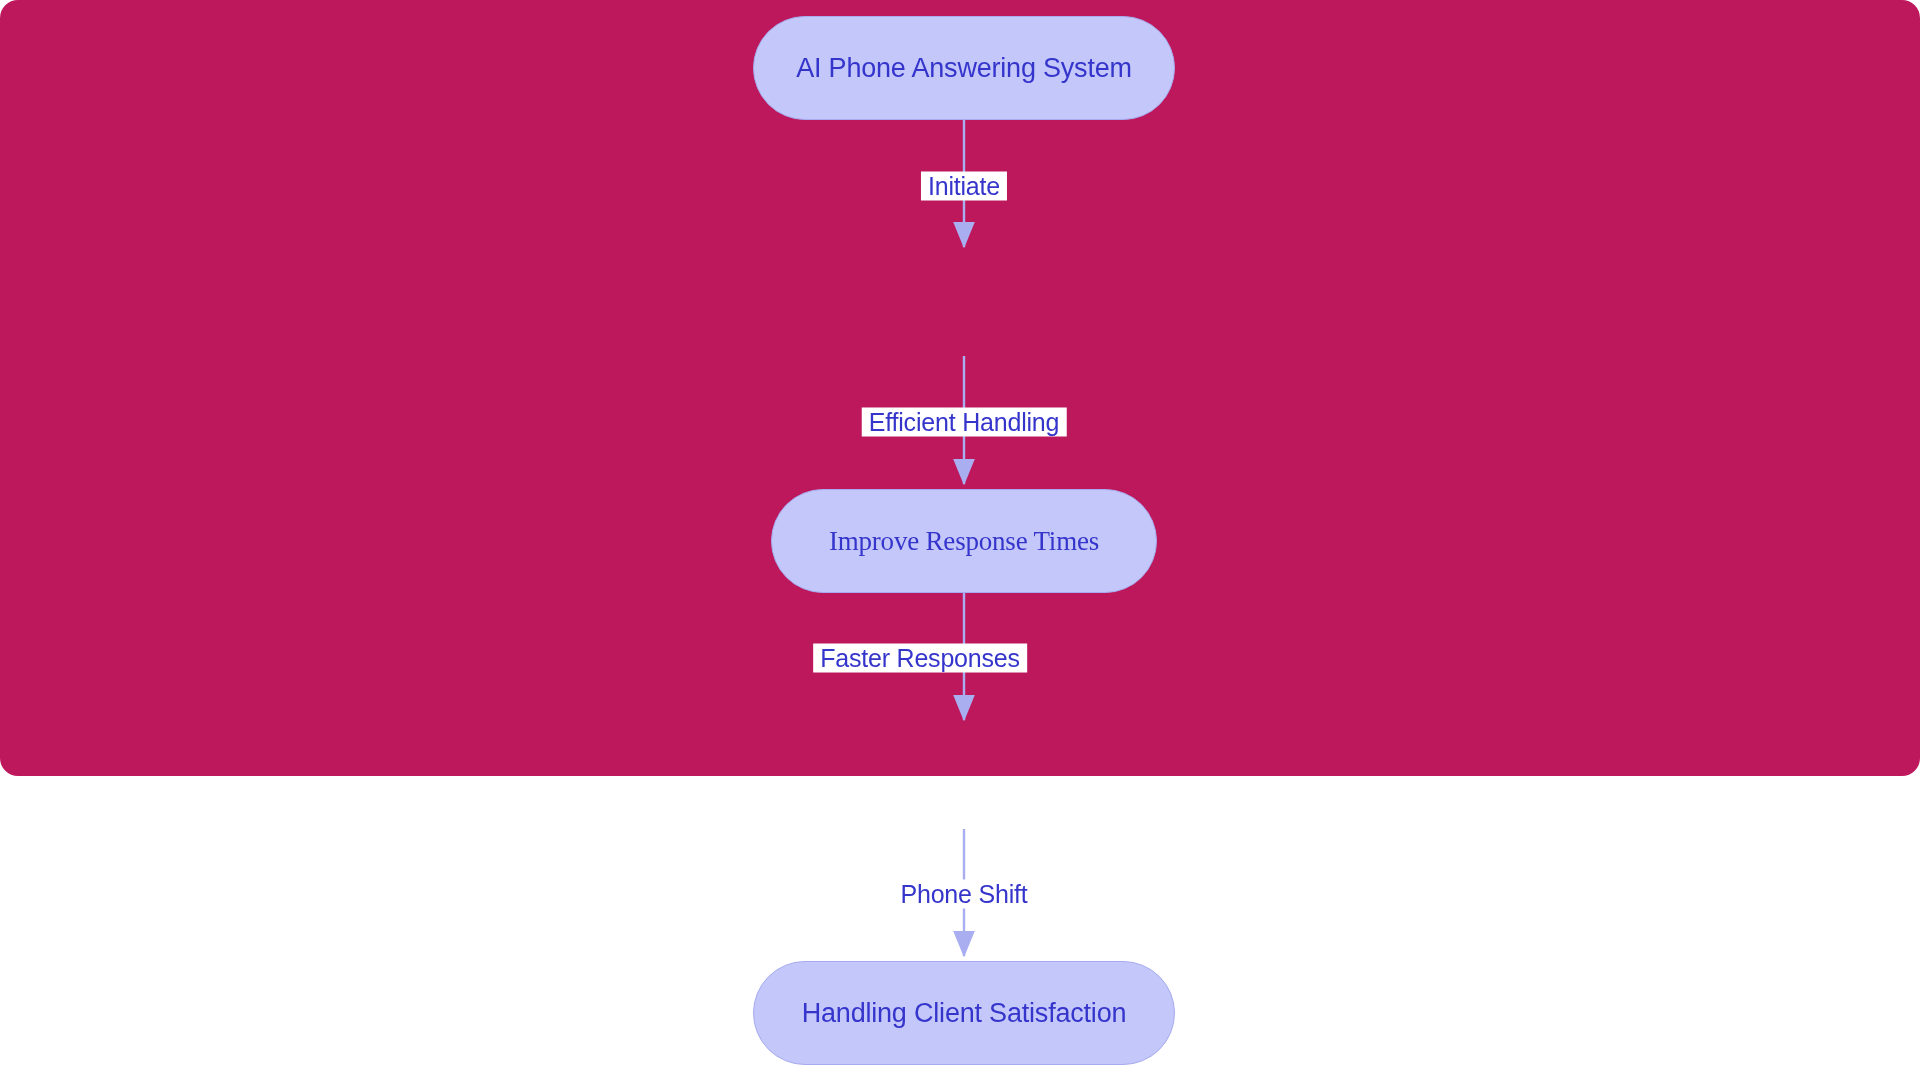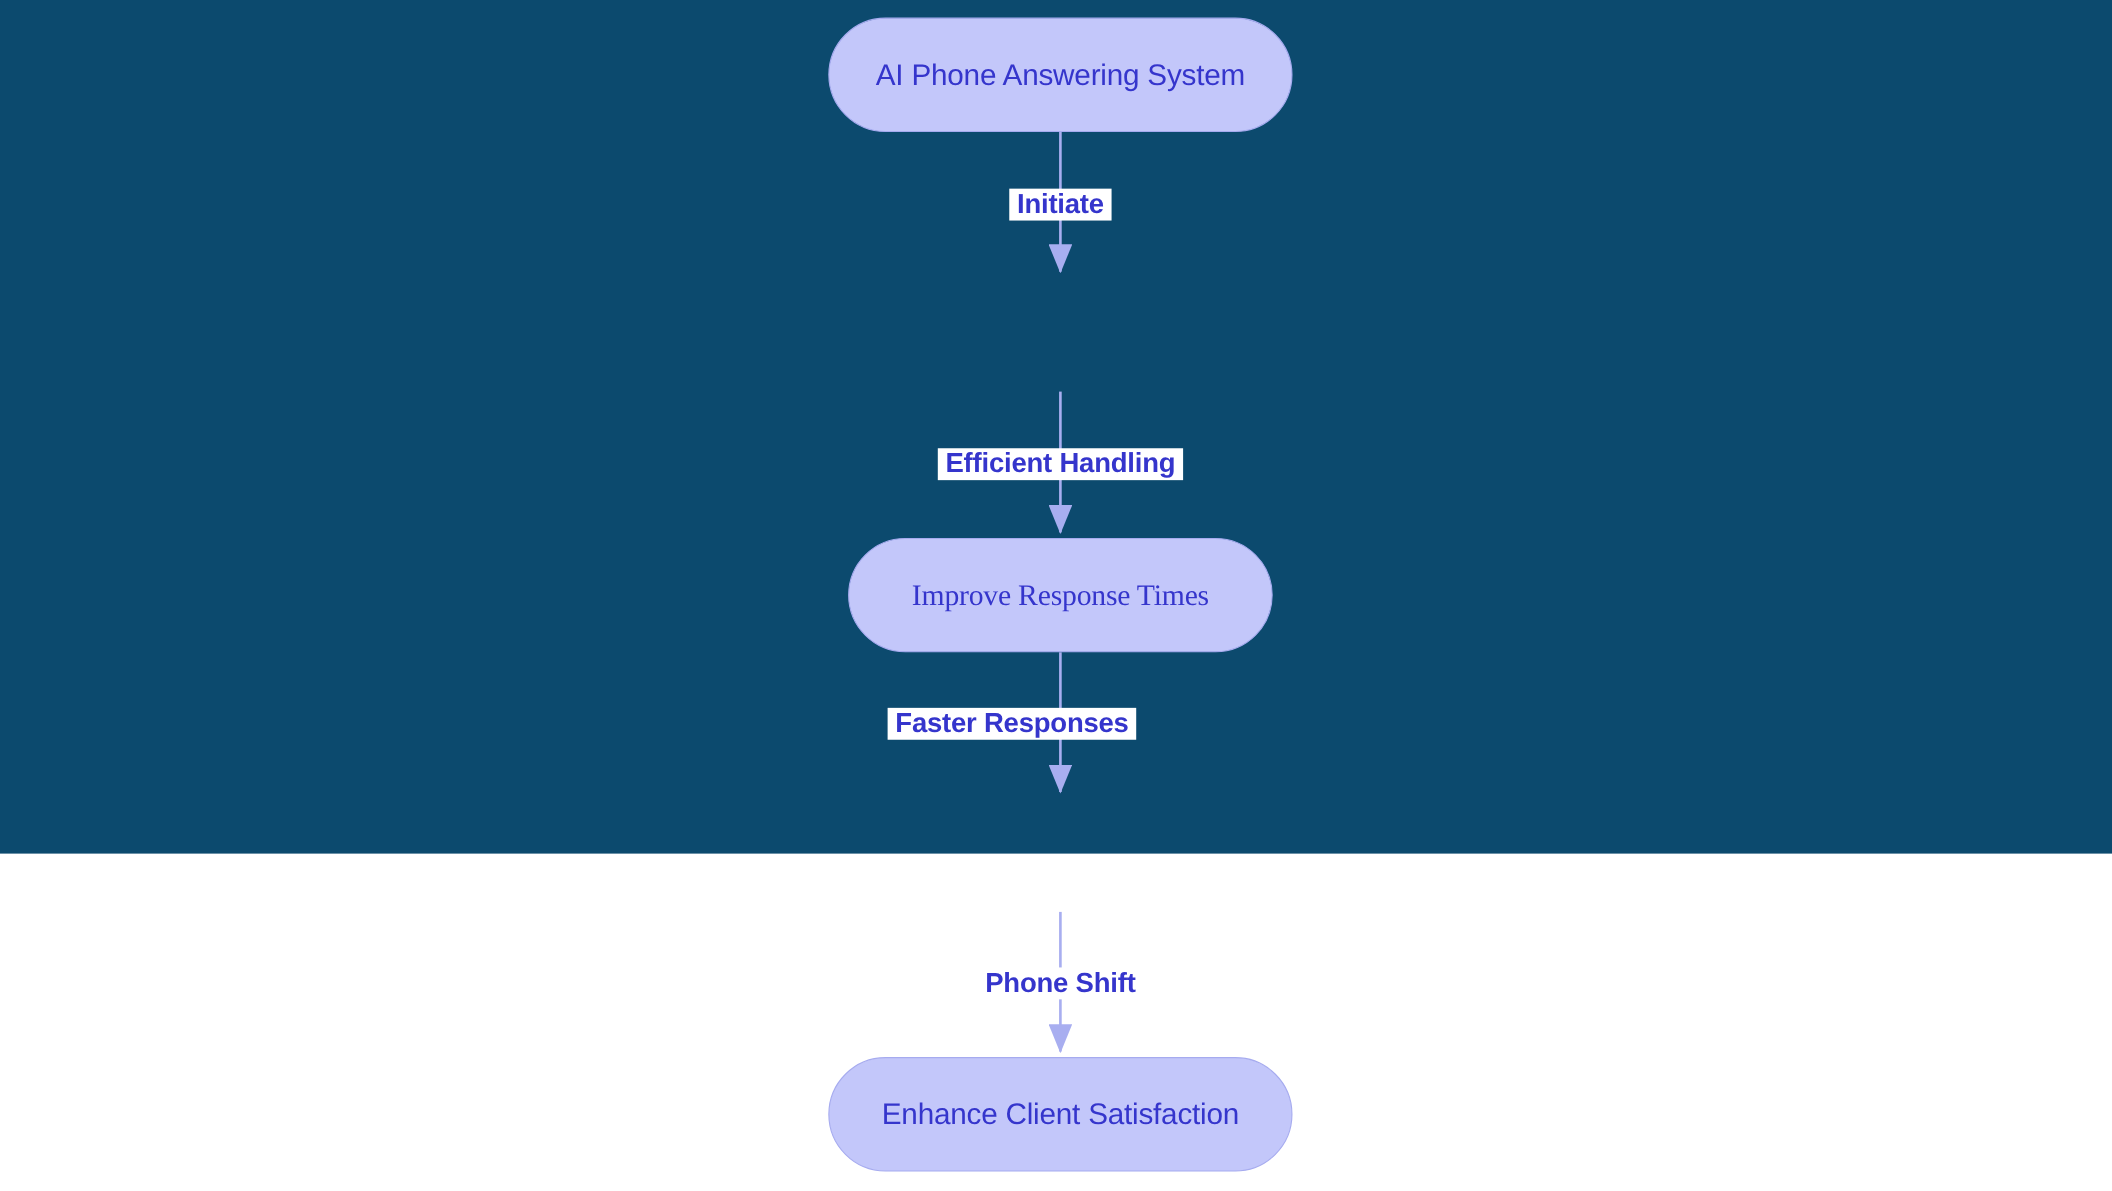--- a/index.html
+++ b/index.html
@@ -12,21 +12,22 @@
     width: 1920px;
     height: 1083px;
     font-family: "Liberation Sans", sans-serif;
     overflow: hidden;
   }
 
   #flowchart {
     position: relative;
     width: 1920px;
     height: 776px;
-    background: #0c4a6e;
+    background: #be185d;
+    border-radius: 18px;
   }
 
   .edge-layer {
     position: absolute;
     inset: 0;
     width: 1920px;
     height: 1083px;
     pointer-events: none;
   }
 
@@ -50,21 +51,21 @@
     line-height: 1;
     white-space: nowrap;
   }
 
   .edge-label {
     position: absolute;
     transform: translate(-50%, -50%);
     background: #ffffff;
     color: #3535cc;
     font-size: 25px;
-    font-weight: 700;
+    font-weight: 400;
     letter-spacing: -0.2px;
     line-height: 1;
     white-space: nowrap;
     padding: 2px 7px;
   }
 </style>
 </head>
 <body>
 
 <div id="flowchart">
@@ -89,21 +90,21 @@
     <span class="node-label">AI Phone Answering System</span>
   </div>
 
 
   <div class="node" style="left:964px; top:489px; width:386px;font-family:Liberation Serif, serif;">
     <span class="node-label">Improve Response Times</span>
   </div>
 
 
   <div class="node" style="left:964px; top:961px; width:422px;">
-    <span class="node-label">Enhance Client Satisfaction</span>
+    <span class="node-label">Handling Client Satisfaction</span>
   </div>
 
   <div class="edge-label" style="left:964px; top:186px;">Initiate</div>
 
   <div class="edge-label" style="left:964px; top:422px;">Efficient Handling</div>
 
   <div class="edge-label" style="left:920px; top:658px;">Faster Responses</div>
 
   <div class="edge-label" style="left:964px; top:894px;">Phone Shift</div>
 

